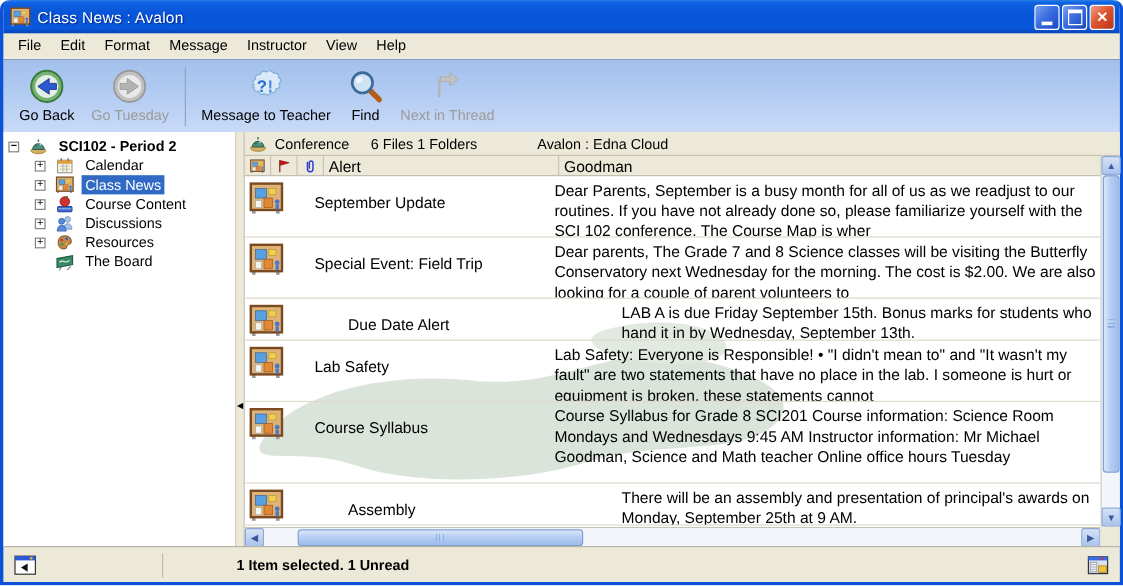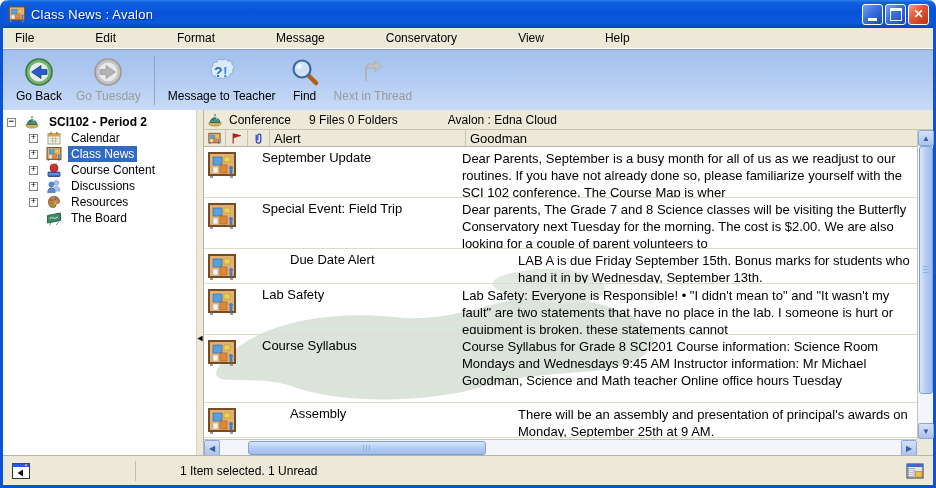--- a/index.html
+++ b/index.html
@@ -34,21 +34,20 @@
   .winbtn.close { background:linear-gradient(135deg,#f0a088 0%,#e1552f 45%,#bb3315 100%); }
   .winbtn.min::before { content:""; width:9px; height:3px; background:#fff; margin-top:10px; }
   .winbtn.max::before { content:""; width:10px; height:9px; border:1px solid #fff; border-top:3px solid #fff; }
   .winbtn.close::before { content:"\2715"; color:#fff; font-weight:bold; font-size:12px; }
 
   
   .menubar {
     height:21px; flex:0 0 21px; background:#ece9d8;
     display:flex; align-items:center; padding-left:4px;
     border-bottom:1px solid #fff;
-    gap:45px;
   }
   .menuitem { padding:2px 8px; cursor:default; }
 
   
   .toolbar {
     height:61px; flex:0 0 61px;
     background:linear-gradient(to bottom,#a3c0ec 0%,#aec8f0 35%,#bcd2f4 70%,#c8daf7 100%);
     border-top:1px solid #8f9bb4;
     display:flex; align-items:stretch; padding:3px 2px 2px 6px;
   }
@@ -117,21 +116,21 @@
   .hcell.prev { flex:1; border-right:none; padding-left:4px; }
   .hico { width:13px; height:13px; }
 
   .content { grid-column:1; grid-row:2; position:relative; background:#fff; overflow:hidden; }
   .watermark { position:absolute; left:0; top:108px; pointer-events:none; }
 
   .lrow { position:relative; display:flex; border-bottom:1px solid #dedacd; background:transparent; }
   .lrow.h2 { height:35px;gap:28px; } .lrow.h3 { height:51px; } .lrow.h4 { height:68px; }
   .cell-icon { width:58px; flex:0 0 58px; padding:3px 0 0 3px; }
   .ic30 { width:30px; height:30px; }
-  .cell-name { width:196px; flex:0 0 196px; padding-top:3px; font-size:13px; white-space:nowrap; overflow:hidden; }
+  .cell-name { width:196px; flex:0 0 196px; padding-top:14px; font-size:13px; white-space:nowrap; overflow:hidden; }
   .cell-prev { flex:1; padding:3px 2px 0 4px; font-size:13px; line-height:17px; overflow:hidden; }
 
   
   .vscroll {
     grid-column:2; grid-row:1 / span 2; background:#f3f5fa;
     border-left:1px solid #c8c4b4; display:flex; flex-direction:column;
   }
   .hscroll { grid-column:1; grid-row:3; background:#f3f5fa; border-top:1px solid #c8c4b4; display:flex; }
   .corner { grid-column:2; grid-row:3; background:#ece9d8; }
   .sbtn {
@@ -163,21 +162,21 @@
   }
   .vtrack { flex:1; } .htrack { flex:1; }
 
   
   .statusbar {
     height:30px; flex:0 0 30px; background:#ece9d8; border-top:1px solid #b8b4a8;
     display:flex; align-items:center; padding:0 8px;
   }
   .statusbar .sico { width:20px; height:20px; cursor:pointer; }
   .statusbar .sdivider { width:1px; height:20px; background:#c0bcac; margin:0 0 0 104px; }
-  .statusbar .stext { margin-left:44px; flex:1; }
+  .statusbar .stext { margin-left:61px; flex:1;font-weight:bold; }
 </style>
 </head>
 <body>
 
 <svg width="0" height="0" style="position:absolute">
   <defs>
     <symbol id="sym-board" viewBox="0 0 30 30">
       <rect x="3" y="24" width="3" height="4" fill="#9a9a9a"></rect>
       <rect x="23" y="24" width="3" height="4" fill="#9a9a9a"></rect>
       <rect x="2" y="3" width="26" height="22" fill="#dfb277" stroke="#7a4a20" stroke-width="2"></rect>
@@ -284,21 +283,21 @@
     <div class="winbtn min"></div>
     <div class="winbtn max"></div>
     <div class="winbtn close"></div>
   </div>
 
   <div class="menubar">
     <span class="menuitem">File</span>
     <span class="menuitem">Edit</span>
     <span class="menuitem">Format</span>
     <span class="menuitem">Message</span>
-    <span class="menuitem">Conservatory</span>
+    <span class="menuitem">Instructor</span>
     <span class="menuitem">View</span>
     <span class="menuitem">Help</span>
   </div>
 
   <div class="toolbar">
     <div class="tbtn">
       <svg class="ticon">
           <use href="#sym-goback"></use>
         </svg>
       <span class="tlabel">Go Back</span>
@@ -388,21 +387,21 @@
       <span class="collapse-arrow"></span>
     </div>
 
     <div class="listpanel">
 
       <div class="infobar">
         <svg class="iico">
             <use href="#sym-dome"></use>
           </svg>
         <span class="kind">Conference</span>
-        <span class="counts">9 Files 0 Folders</span>
+        <span class="counts">6 Files 1 Folders</span>
         <span class="loc">Avalon : Edna Cloud</span>
       </div>
 
       <div class="bodygrid">
 
         <div class="colheader">
           <div class="hcell icn">
             <svg class="hico">
                 <use href="#sym-board"></use>
               </svg>
@@ -432,21 +431,21 @@
                   <use href="#sym-board"></use>
                 </svg></div>
             <div class="cell-name">September Update</div>
             <div class="cell-prev">Dear Parents,  September is a busy month for all of us as we readjust to our routines.  If you have not already done so, please familiarize yourself with the SCI 102 conference. The Course Map is wher</div>
           </div>
           <div class="lrow h3">
             <div class="cell-icon"><svg class="ic30">
                   <use href="#sym-board"></use>
                 </svg></div>
             <div class="cell-name">Special Event: Field Trip</div>
-            <div class="cell-prev">Dear parents,  The Grade 7 and 8 Science classes will be visiting the Butterfly Conservatory next Tuesday for the morning. The cost is $2.00. We are also looking for a couple of parent volunteers to</div>
+            <div class="cell-prev">Dear parents,  The Grade 7 and 8 Science classes will be visiting the Butterfly Conservatory next Wednesday for the morning. The cost is $2.00. We are also looking for a couple of parent volunteers to</div>
           </div>
           <div class="lrow h2">
             <div class="cell-icon"><svg class="ic30">
                   <use href="#sym-board"></use>
                 </svg></div>
             <div class="cell-name">Due Date Alert</div>
             <div class="cell-prev">LAB A is due Friday September 15th. Bonus marks for students who hand it in by Wednesday, September 13th.</div>
           </div>
           <div class="lrow h3">
             <div class="cell-icon"><svg class="ic30">

